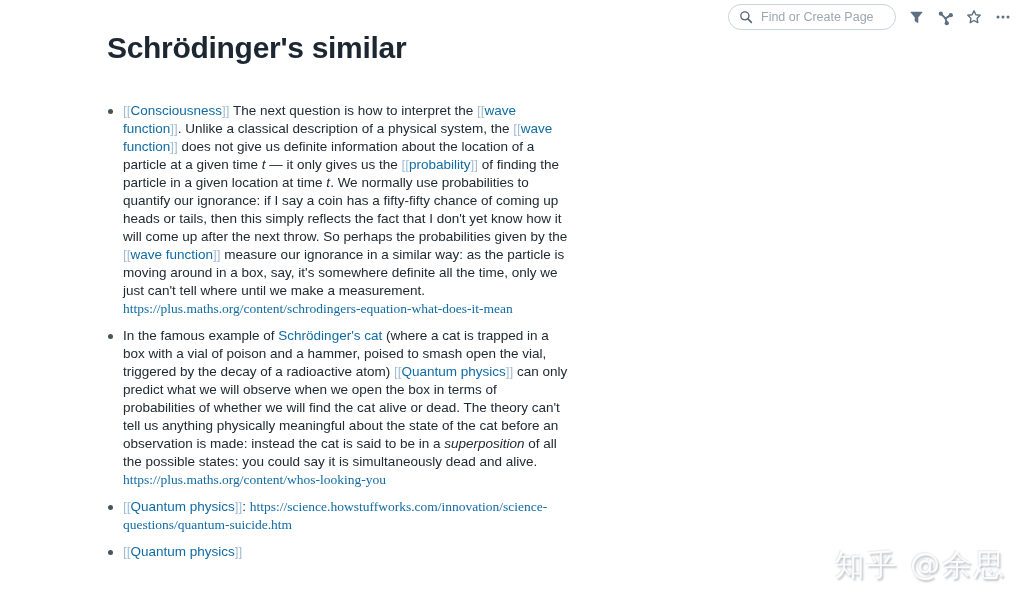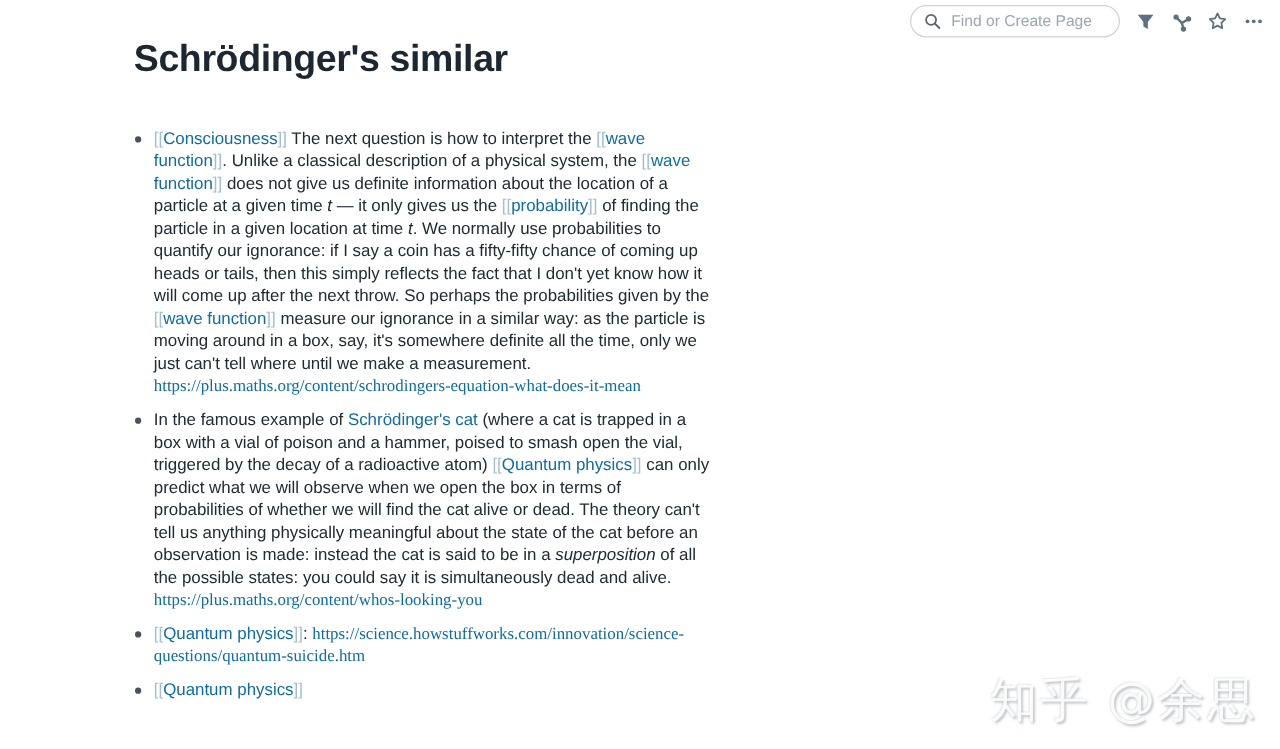--- a/index.html
+++ b/index.html
@@ -58,21 +58,21 @@
   }
   .bullet-body { overflow-wrap: break-word; }
   .bracket { color: var(--bracket, #a3bdd3); }
   .page-link { color: var(--link, #106ba3); cursor: pointer; }
   .url-link { color: var(--link, #106ba3); text-decoration: none; cursor: pointer; font-family: Liberation Serif, serif; }
   .bullet-body em { font-style: italic; }
 
   
   .watermark {
     position: absolute; right: 18px; bottom: 13px;
-    font-size: 38px; letter-spacing: 2px;
+    font-size: 30px; letter-spacing: 2px;
     color: rgba(255,255,255,0.88);
     text-shadow: 1.5px 1.5px 2px rgba(140,148,156,0.55),
                  -1px -1px 1px rgba(205,210,214,0.45);
     pointer-events: none;
     font-family: "DejaVu Sans", sans-serif;
   }
 </style>
 </head>
 <body style="--link: #106ba3; --bracket: #a3bdd3; --text: #202b33; --icon: #5c7080;">
 

